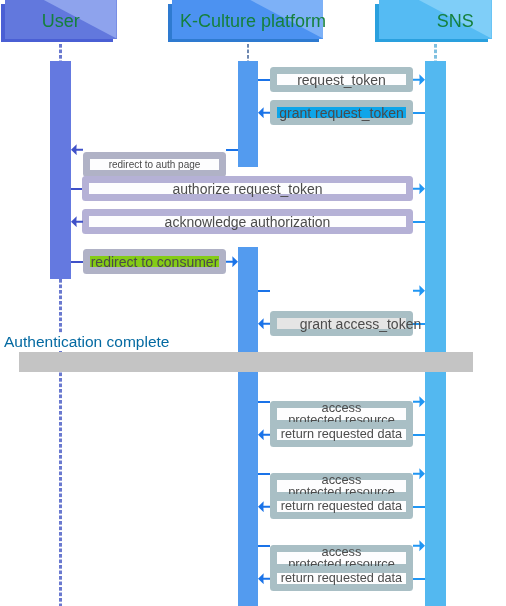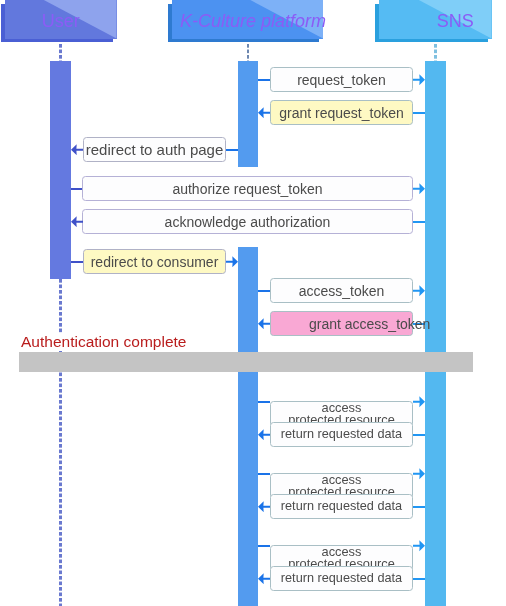--- a/index.html
+++ b/index.html
@@ -3,28 +3,28 @@
 <meta charset="utf-8">
 <style>
   html,body{margin:0;padding:0;background:#fff;}
   body{width:506px;height:606px;font-family:"Liberation Sans",sans-serif;overflow:hidden;}
   #stage{position:relative;width:506px;height:606px;background:#fff;}
 
   .actor-head{position:absolute;}
   .head-base{position:absolute;}
   .head-face{position:absolute;}
   .head-tri{position:absolute;}
-  .head-label{position:absolute;color:#8b5cf6;font-size:18px;white-space:nowrap;
+  .head-label{position:absolute;color:#15803d;font-size:18px;white-space:nowrap;
               text-align:center;z-index:3;}
 
   .lifeline{position:absolute;}
   .actbar{position:absolute;z-index:2;}
-  .msgbox{position:absolute;z-index:7;box-sizing:border-box;border:1px solid #c4b5fd;border-radius:3.5px;
+  .msgbox{position:absolute;z-index:7;box-sizing:border-box;border:7px solid #c4b5fd;border-radius:3.5px;
           background:#fdfdfd;color:#4b4b4b;font-size:15px;line-height:15px;
-          display:flex;flex-direction:column;justify-content:center;text-align:center;white-space:nowrap;}
+          display:flex;flex-direction:column;align-items:center;justify-content:center;text-align:center;white-space:nowrap;}
   .msgbox.two{font-size:11px;line-height:11.5px;margin-top:12px;}
   .arrow{position:absolute;z-index:8;}
   .stem{position:absolute;z-index:6;}
 
   .divider-bar{position:absolute;z-index:9;}
   .divider-label{position:absolute;z-index:9;white-space:nowrap;font-size:15.5px;background:#fff;line-height:16px;padding:1px 2px;}
 </style>
 </head>
 <body>
 
@@ -34,21 +34,21 @@
       <div class="head-face" style="left: 5px; top: 0px; width: 111.5px; height: 38.5px; background: rgb(98, 120, 221);"></div>
       <div class="head-tri" style="left: 5px; top: 0px; width: 111.5px; height: 38.5px; background: rgb(142, 163, 237); clip-path: polygon(38.8505px 0px, 100% 0px, 100% 100%);"></div>
       <div class="head-label" style="left: 5px; top: 10.5px; width: 111.5px;">User</div>
     </div>
     <div class="lifeline" style="left: 59.25px; top: 44px; height: 17px; width: 2.5px; background-image: linear-gradient(rgb(106, 121, 207) 0px, rgb(106, 121, 207) 3.4px, transparent 3.4px, transparent 5.5px); background-size: 2.5px 5.5px;"></div>
     <div class="lifeline" style="left: 59.25px; top: 279px; height: 327px; width: 2.5px; background-image: linear-gradient(rgb(106, 121, 207) 0px, rgb(106, 121, 207) 3.4px, transparent 3.4px, transparent 5.5px); background-size: 2.5px 5.5px;"></div>
     <div class="actor-head">
       <div class="head-base" style="left: 168px; top: 4px; width: 151px; height: 38px; background: rgb(46, 122, 208);"></div>
       <div class="head-face" style="left: 172px; top: 0px; width: 151px; height: 38.5px; background: rgb(76, 146, 241);"></div>
       <div class="head-tri" style="left: 172px; top: 0px; width: 151px; height: 38.5px; background: rgb(125, 177, 247); clip-path: polygon(78.3505px 0px, 100% 0px, 100% 100%);"></div>
-      <div class="head-label" style="left: 172px; top: 10.5px; width: 162px; font-style: italic;">K-Culture platform</div>
+      <div class="head-label" style="left: 172px; top: 10.5px; width: 162px;">K-Culture platform</div>
     </div>
     <div class="lifeline" style="left: 246.75px; top: 44px; height: 17px; width: 2.5px; background-image: linear-gradient(rgb(109, 135, 176) 0px, rgb(109, 135, 176) 3.4px, transparent 3.4px, transparent 5.5px); background-size: 2.5px 5.5px;"></div>
     <div class="actor-head">
       <div class="head-base" style="left: 375px; top: 4px; width: 112.5px; height: 38px; background: rgb(42, 160, 222);"></div>
       <div class="head-face" style="left: 379px; top: 0px; width: 112.5px; height: 38.5px; background: rgb(85, 187, 243);"></div>
       <div class="head-tri" style="left: 379px; top: 0px; width: 112.5px; height: 38.5px; background: rgb(127, 206, 248); clip-path: polygon(39.8505px 0px, 100% 0px, 100% 100%);"></div>
       <div class="head-label" style="left: 399px; top: 10.5px; width: 112.5px;">SNS</div>
     </div>
     <div class="lifeline" style="left: 434.25px; top: 44px; height: 17px; width: 2.5px; background-image: linear-gradient(rgb(127, 192, 224) 0px, rgb(127, 192, 224) 3.4px, transparent 3.4px, transparent 5.5px); background-size: 2.5px 5.5px;"></div>
     <div class="actbar" style="left: 50px; top: 61px; width: 21px; height: 218px; background: rgb(100, 121, 224);"></div>
@@ -59,63 +59,60 @@
     <svg class="arrow" width="12" height="11.5" viewBox="0 0 12 11.5" style="left: 413px; top: 73.75px;">
       <path fill="#2196f3" d="M0 4.7 L6.6 4.7 L6.3 0.3 L12 5.75 L6.3 11.2 L6.6 6.8 L0 6.8 Z"></path>
     </svg>
     <div class="msgbox" style="left: 270px; top: 67px; width: 143px; height: 25px; font-size: 14px; line-height: 14px; border-color: rgb(169, 191, 197); background: rgb(253, 253, 254);">
       <div class="msgline">request_token</div>
     </div>
     <div class="stem" style="left: 413px; top: 111.5px; width: 12px; height: 2px; background: rgb(33, 150, 243);"></div>
     <svg class="arrow" width="12" height="11.5" viewBox="0 0 12 11.5" style="left: 258px; top: 106.75px;">
       <path fill="#1a73e8" d="M12 4.7 L5.4 4.7 L5.7 0.3 L0 5.75 L5.7 11.2 L5.4 6.8 L12 6.8 Z"></path>
     </svg>
-    <div class="msgbox" style="left: 270px; top: 100px; width: 143px; height: 25px; font-size: 14px; line-height: 14px; border-color: rgb(169, 191, 197); background: #fef9c3;">
+    <div class="msgbox" style="left: 270px; top: 100px; width: 143px; height: 25px; font-size: 14px; line-height: 14px; border-color: rgb(169, 191, 197); background: #0ea5e9;">
       <div class="msgline">grant request_token</div>
     </div>
     <div class="stem" style="left: 226px; top: 148.5px; width: 12px; height: 2px; background: rgb(26, 115, 232);"></div>
     <svg class="arrow" width="12" height="11.5" viewBox="0 0 12 11.5" style="left: 71px; top: 143.75px;">
       <path fill="#3f51c8" d="M12 4.7 L5.4 4.7 L5.7 0.3 L0 5.75 L5.7 11.2 L5.4 6.8 L12 6.8 Z"></path>
     </svg>
-    <div class="msgbox" style="left: 83px; top: 137px; width: 143px; height: 25px; font-size: 15px; line-height: 14px; border-color: rgb(176, 178, 198); background: rgb(253, 253, 254);">
+    <div class="msgbox" style="left: 83px; top: 152px; width: 143px; height: 25px; font-size: 10px; line-height: 14px; border-color: rgb(176, 178, 198); background: rgb(253, 253, 254);">
       <div class="msgline">redirect to auth page</div>
     </div>
     <div class="stem" style="left: 71px; top: 187.5px; width: 11px; height: 2px; background: rgb(63, 81, 200);"></div>
     <svg class="arrow" width="12" height="11.5" viewBox="0 0 12 11.5" style="left: 413px; top: 182.75px;">
       <path fill="#2196f3" d="M0 4.7 L6.6 4.7 L6.3 0.3 L12 5.75 L6.3 11.2 L6.6 6.8 L0 6.8 Z"></path>
     </svg>
     <div class="msgbox" style="left: 82px; top: 176px; width: 331px; height: 25px; font-size: 14px; line-height: 14px; border-color: rgb(181, 177, 214); background: rgb(253, 253, 254);">
       <div class="msgline">authorize request_token</div>
     </div>
     <div class="stem" style="left: 413px; top: 220.5px; width: 12px; height: 2px; background: rgb(33, 150, 243);"></div>
     <svg class="arrow" width="12" height="11.5" viewBox="0 0 12 11.5" style="left: 71px; top: 215.75px;">
       <path fill="#3f51c8" d="M12 4.7 L5.4 4.7 L5.7 0.3 L0 5.75 L5.7 11.2 L5.4 6.8 L12 6.8 Z"></path>
     </svg>
     <div class="msgbox" style="left: 82px; top: 209px; width: 331px; height: 25px; font-size: 14px; line-height: 14px; border-color: rgb(181, 177, 214); background: rgb(253, 253, 254);">
       <div class="msgline">acknowledge authorization</div>
     </div>
     <div class="stem" style="left: 71px; top: 260.5px; width: 12px; height: 2px; background: rgb(63, 81, 200);"></div>
     <svg class="arrow" width="12" height="11.5" viewBox="0 0 12 11.5" style="left: 226px; top: 255.75px;">
       <path fill="#1a73e8" d="M0 4.7 L6.6 4.7 L6.3 0.3 L12 5.75 L6.3 11.2 L6.6 6.8 L0 6.8 Z"></path>
     </svg>
-    <div class="msgbox" style="left: 83px; top: 249px; width: 143px; height: 25px; font-size: 14px; line-height: 14px; border-color: rgb(176, 178, 198); background: #fef9c3;">
+    <div class="msgbox" style="left: 83px; top: 249px; width: 143px; height: 25px; font-size: 14px; line-height: 14px; border-color: rgb(176, 178, 198); background: #84cc16;">
       <div class="msgline">redirect to consumer</div>
     </div>
     <div class="stem" style="left: 258px; top: 289.5px; width: 12px; height: 2px; background: rgb(26, 115, 232);"></div>
     <svg class="arrow" width="12" height="11.5" viewBox="0 0 12 11.5" style="left: 413px; top: 284.75px;">
       <path fill="#2196f3" d="M0 4.7 L6.6 4.7 L6.3 0.3 L12 5.75 L6.3 11.2 L6.6 6.8 L0 6.8 Z"></path>
     </svg>
-    <div class="msgbox" style="left: 270px; top: 278px; width: 143px; height: 25px; font-size: 14px; line-height: 14px; border-color: rgb(169, 191, 197); background: rgb(253, 253, 254);">
-      <div class="msgline">access_token</div>
-    </div>
     <div class="stem" style="left: 413px; top: 322.5px; width: 12px; height: 2px; background: rgb(33, 150, 243);"></div>
     <svg class="arrow" width="12" height="11.5" viewBox="0 0 12 11.5" style="left: 258px; top: 317.75px;">
       <path fill="#1a73e8" d="M12 4.7 L5.4 4.7 L5.7 0.3 L0 5.75 L5.7 11.2 L5.4 6.8 L12 6.8 Z"></path>
     </svg>
-    <div class="msgbox" style="left: 270px; top: 311px; width: 143px; height: 25px; font-size: 14px; line-height: 14px; border-color: rgb(169, 191, 197); background: #f9a8d4; padding-left: 38px;">
+    <div class="msgbox" style="left: 270px; top: 311px; width: 143px; height: 25px; font-size: 14px; line-height: 14px; border-color: rgb(169, 191, 197); background: #e5e5e5; padding-left: 38px;">
       <div class="msgline">grant access_token</div>
     </div>
     <div class="stem" style="left: 258px; top: 401px; width: 12px; height: 2px; background: rgb(26, 115, 232);"></div>
     <svg class="arrow" width="12" height="11.5" viewBox="0 0 12 11.5" style="left: 413px; top: 396.25px;">
       <path fill="#2196f3" d="M0 4.7 L6.6 4.7 L6.3 0.3 L12 5.75 L6.3 11.2 L6.6 6.8 L0 6.8 Z"></path>
     </svg>
     <div class="msgbox two" style="left: 270px; top: 389px; width: 143px; height: 26px; font-size: 12.8px; line-height: 11.6px; border-color: rgb(169, 191, 197); background: rgb(253, 253, 254);">
       <div class="msgline">access</div>
       <div class="msgline">protected resource</div>
     </div>
@@ -150,14 +147,14 @@
       <div class="msgline">protected resource</div>
     </div>
     <div class="stem" style="left: 413px; top: 577.5px; width: 12px; height: 2px; background: rgb(33, 150, 243);"></div>
     <svg class="arrow" width="12" height="11.5" viewBox="0 0 12 11.5" style="left: 258px; top: 572.75px;">
       <path fill="#1a73e8" d="M12 4.7 L5.4 4.7 L5.7 0.3 L0 5.75 L5.7 11.2 L5.4 6.8 L12 6.8 Z"></path>
     </svg>
     <div class="msgbox" style="left: 270px; top: 566px; width: 143px; height: 25px; font-size: 12.7px; line-height: 12.7px; border-color: rgb(169, 191, 197); background: rgb(253, 253, 254);">
       <div class="msgline">return requested data</div>
     </div>
     <div class="divider-bar" style="left: 19px; top: 352px; width: 454px; height: 20px; background: rgb(196, 196, 196);"></div>
-    <div class="divider-label" style="left: 19px; top: 333px; color: #b91c1c;">Authentication complete</div>
+    <div class="divider-label" style="left: 2px; top: 333px; color: #0369a1;">Authentication complete</div>
   </div>
 
 </body></html>

